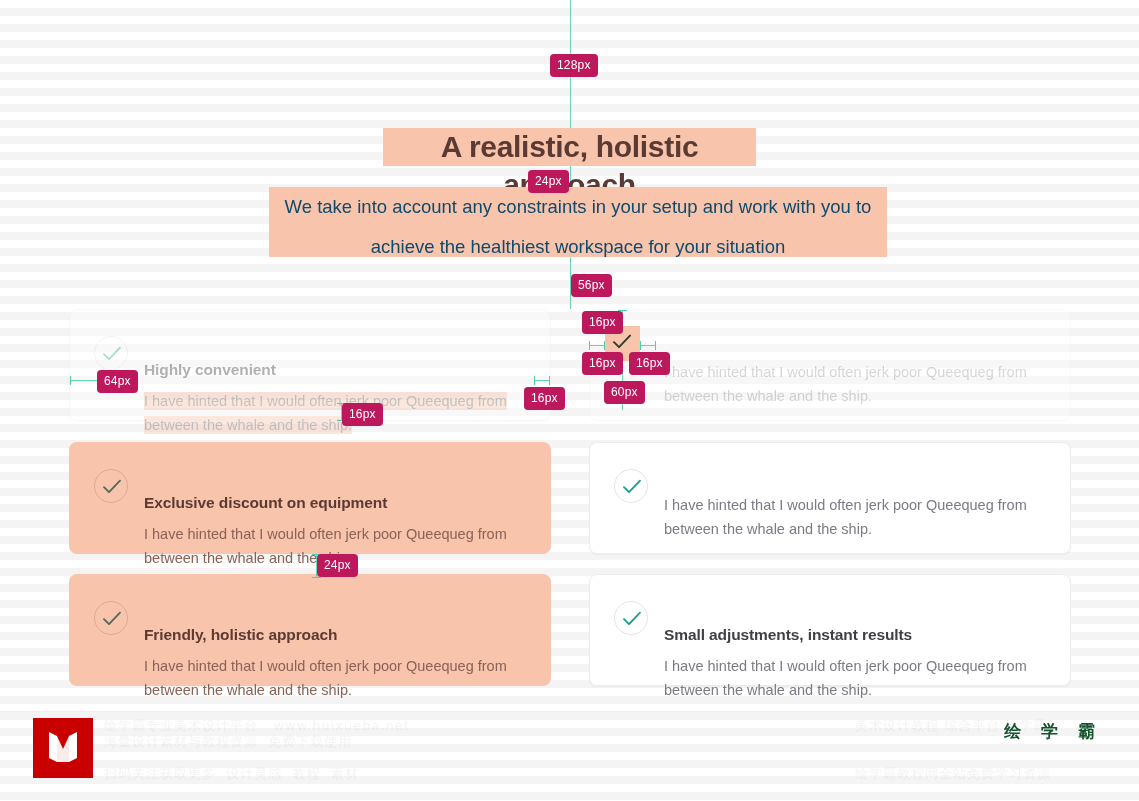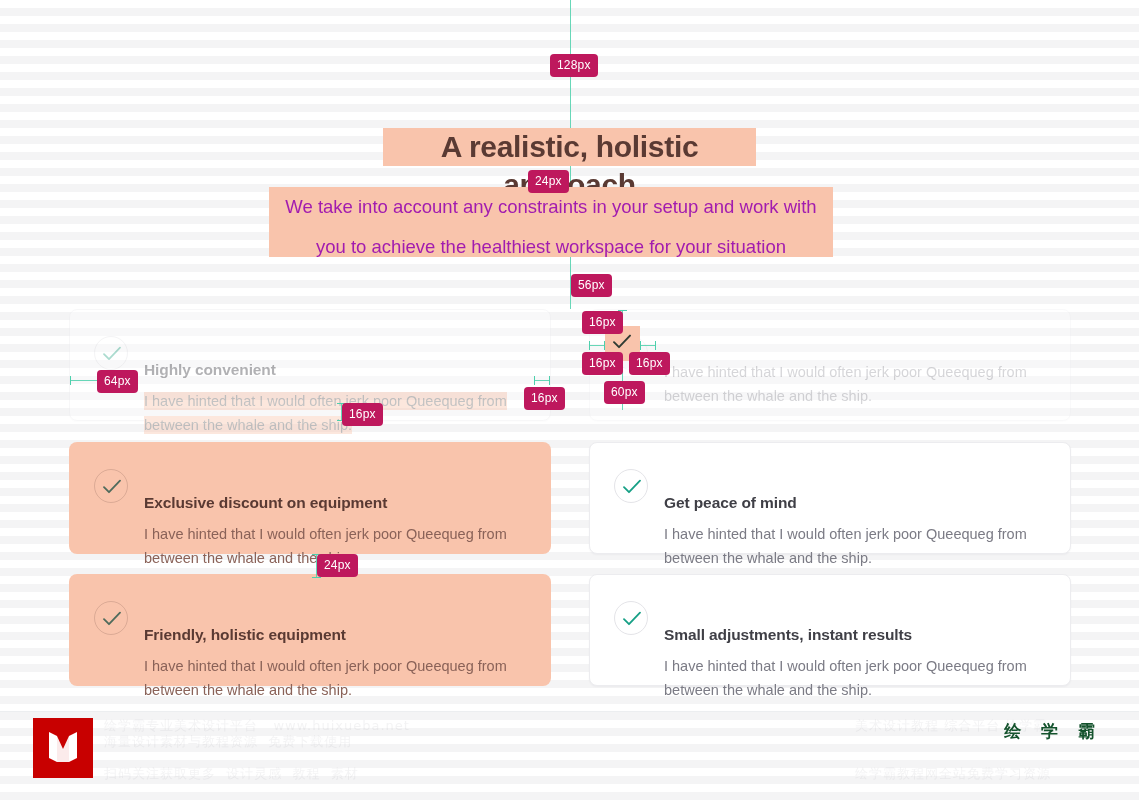--- a/index.html
+++ b/index.html
@@ -75,24 +75,24 @@
     line-height: 38px;
     text-align: center;
     letter-spacing: -.3px;
     z-index: 10;
   }
 
   .hero-sub {
     position: absolute;
     left: 269px;
     top: 187px;
-    width: 564px;
+    width: 618px;
     height: 70px;
     background: #f9c4ac;
-    color: #a21caf;
+    color: #0c4a6e;
     font-size: 18.5px;
     line-height: 40px;
     text-align: center;
     z-index: 10;
   }
 
   
   .grid {
     position: absolute;
     left: 69px;
@@ -266,33 +266,32 @@
     </div>
   </div>
 
   <div class="card plain" style="left:520px; top:133px; width:482px; height:112px;">
     <span class="check">
       <svg width="18" height="16" viewBox="0 0 18 16" aria-hidden="true">
         <path d="M1 8.2 L6 13.2 L17 1.6" fill="none" stroke="#17a086" stroke-width="1.8" stroke-linecap="round" stroke-linejoin="round"></path>
       </svg>
     </span>
     <div class="ctext">
-      <div class="ctitle">Get peace of mind</div>
       <div class="cdesc">I have hinted that I would often jerk poor Queequeg from between the whale and the ship.</div>
     </div>
   </div>
 
   <div class="card tinted" style="left:0px; top:265px; width:482px; height:112px;">
     <span class="check">
       <svg width="18" height="16" viewBox="0 0 18 16" aria-hidden="true">
         <path d="M1 8.2 L6 13.2 L17 1.6" fill="none" stroke="#4f6b5c" stroke-width="1.8" stroke-linecap="round" stroke-linejoin="round"></path>
       </svg>
     </span>
     <div class="ctext">
-      <div class="ctitle">Friendly, holistic equipment</div>
+      <div class="ctitle">Friendly, holistic approach</div>
       <div class="cdesc">I have hinted that I would often jerk poor Queequeg from between the whale and the ship.</div>
     </div>
   </div>
 
   <div class="card plain" style="left:520px; top:265px; width:482px; height:112px;">
     <span class="check">
       <svg width="18" height="16" viewBox="0 0 18 16" aria-hidden="true">
         <path d="M1 8.2 L6 13.2 L17 1.6" fill="none" stroke="#17a086" stroke-width="1.8" stroke-linecap="round" stroke-linejoin="round"></path>
       </svg>
     </span>

